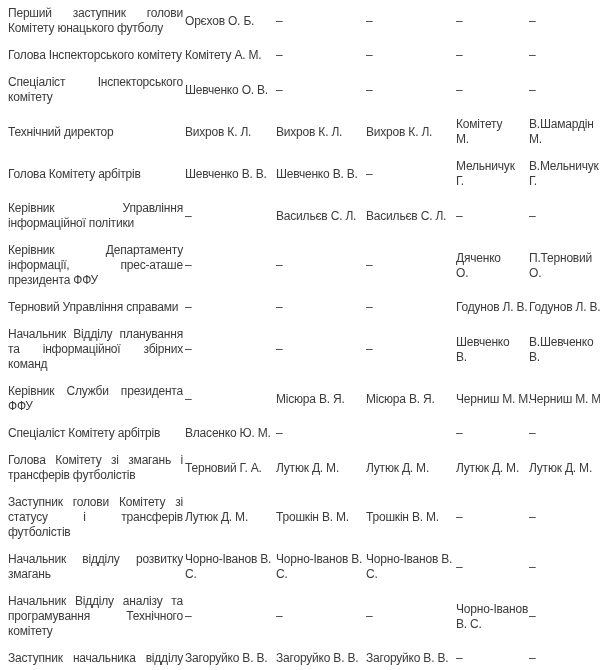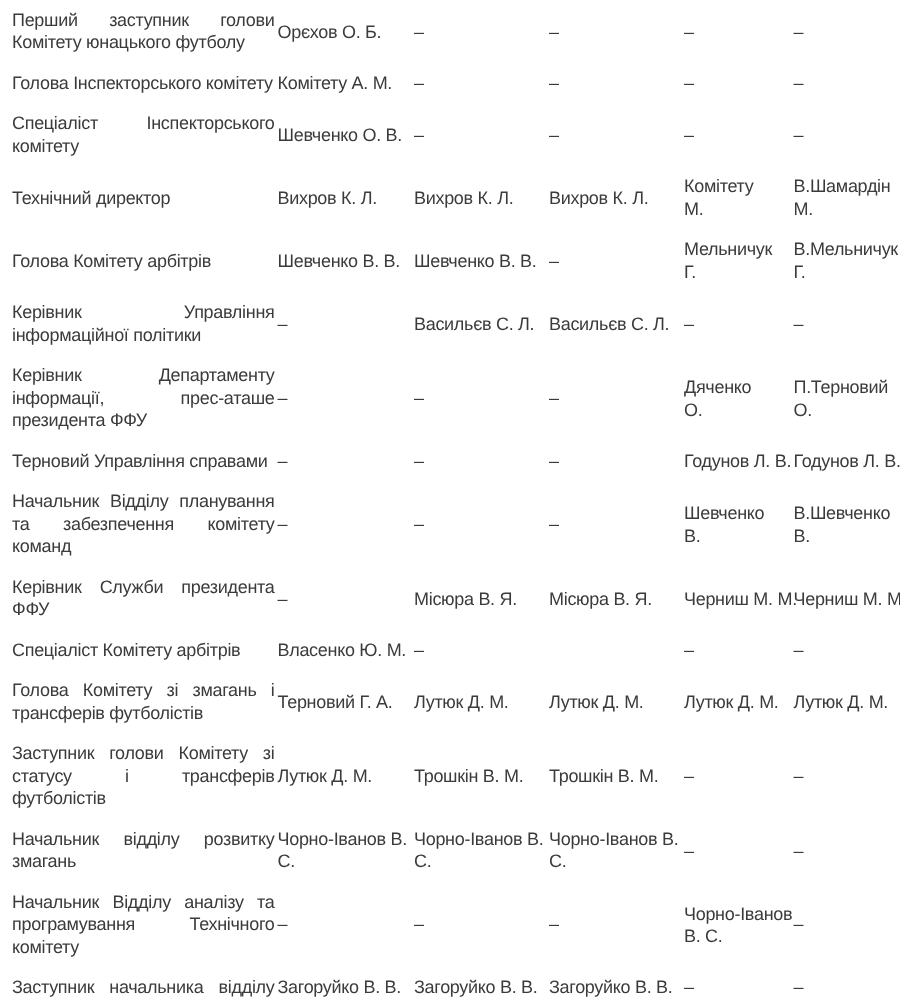--- a/index.html
+++ b/index.html
@@ -121,21 +121,21 @@
   <tr>
     <td class="title">Терновий Управління справами</td>
     <td class="name">–</td>
     <td class="name">–</td>
     <td class="name">–</td>
     <td class="name">Годунов Л. В.</td>
     <td class="name">Годунов Л. В.</td>
   </tr>
 
   <tr>
-    <td class="title">Начальник Відділу планування та забезпечення комітету команд</td>
+    <td class="title">Начальник Відділу планування та інформаційної збірних команд</td>
     <td class="name">–</td>
     <td class="name">–</td>
     <td class="name">–</td>
     <td class="name">Шевченко
 В.</td>
     <td class="name">В.Шевченко
 В.</td>
   </tr>
 
   <tr>

